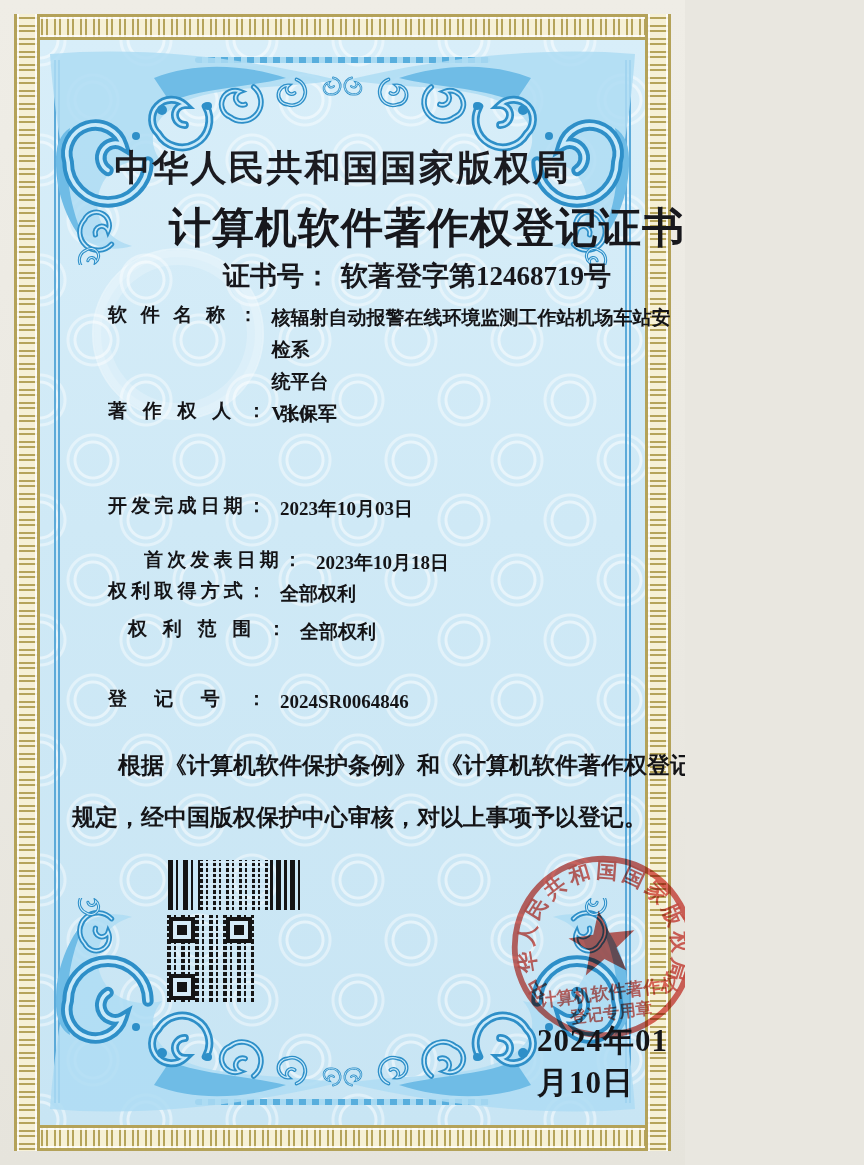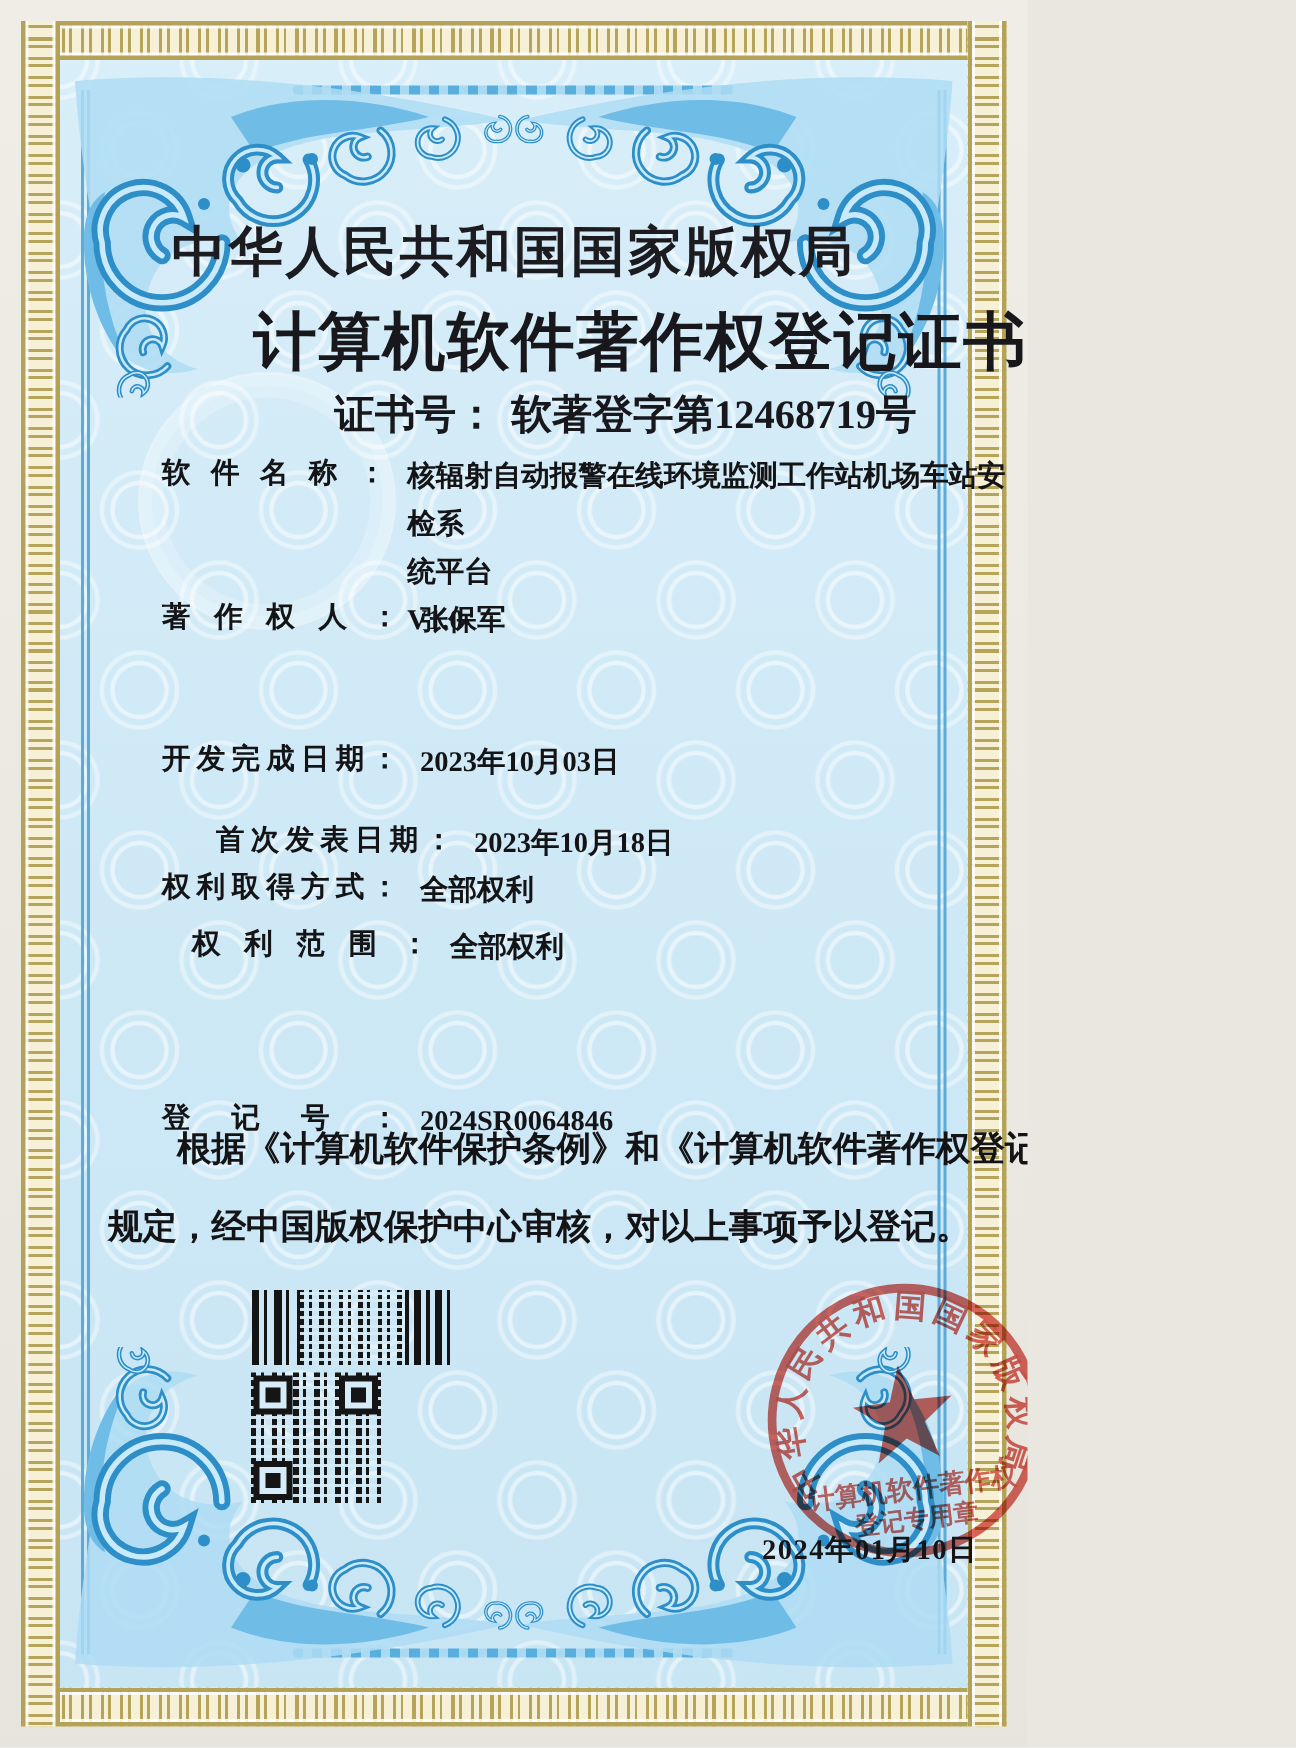--- a/index.html
+++ b/index.html
@@ -91,21 +91,21 @@
   .cert-no .v{margin-left:10px;}
 
   .field{position:absolute;left:108px;display:flex;align-items:flex-start;
     font-size:19px;font-weight:bold;color:#141417;}
   .field-label{
     display:inline-block;width:158px;
     text-align:justify;text-align-last:justify;text-justify:inter-character;
   }
   .field-value{margin-left:14px;white-space:pre-line;line-height:32px;max-width:520px;}
   .f0{top:302px;} .f1{top:398px;} .f2{top:493px;} .f3{top:547px;margin-left:36px;}
-  .f4{top:578px;} .f5{top:616px;margin-left:20px;} .f6{top:732px;}
+  .f4{top:578px;} .f5{top:616px;margin-left:20px;} .f6{top:686px;}
 
   .statement{
     left:72px;top:740px;width:716px;
     font-size:23px;font-weight:bold;color:#141417;
     line-height:52px;text-indent:46px;white-space:pre-line;
   }
 
   
   .barcode{left:168px;top:860px;width:132px;height:50px;display:flex;}
   .bc-left{width:32px;height:100%;
@@ -127,21 +127,21 @@
       repeating-linear-gradient(90deg,#161616 0 4px, rgba(0,0,0,0) 4px 7px,
         #161616 7px 9px, rgba(0,0,0,0) 9px 14px);}
   .qf{position:absolute;width:10px;height:10px;background:#151515;
     box-shadow:0 0 0 4px #d6ecf8, 0 0 0 8px #151515;}
   .qf-tl{left:10px;top:10px;} .qf-tr{right:10px;top:10px;} .qf-bl{left:10px;bottom:10px;}
 
   
   .seal{left:506px;top:850px;width:194px;height:194px;
     transform:rotate(-7deg);mix-blend-mode:multiply;opacity:.93;}
   .seal text{font-family:"Liberation Serif","DejaVu Serif",serif;font-weight:bold;}
-  .issue-date{left:508px;top:1020px;font-size:19px;font-weight:bold;
+  .issue-date{left:537px;top:1020px;font-size:31px;font-weight:bold;
     letter-spacing:1px;color:#151518;font-family:Liberation Serif, serif;}
 </style>
 </head>
 <body>
 
 <div class="photo">
 
   <div class="gk gk-h gk-top"></div>
   <div class="gk gk-h gk-bottom"></div>
   <div class="gk gk-v gk-left"></div>

